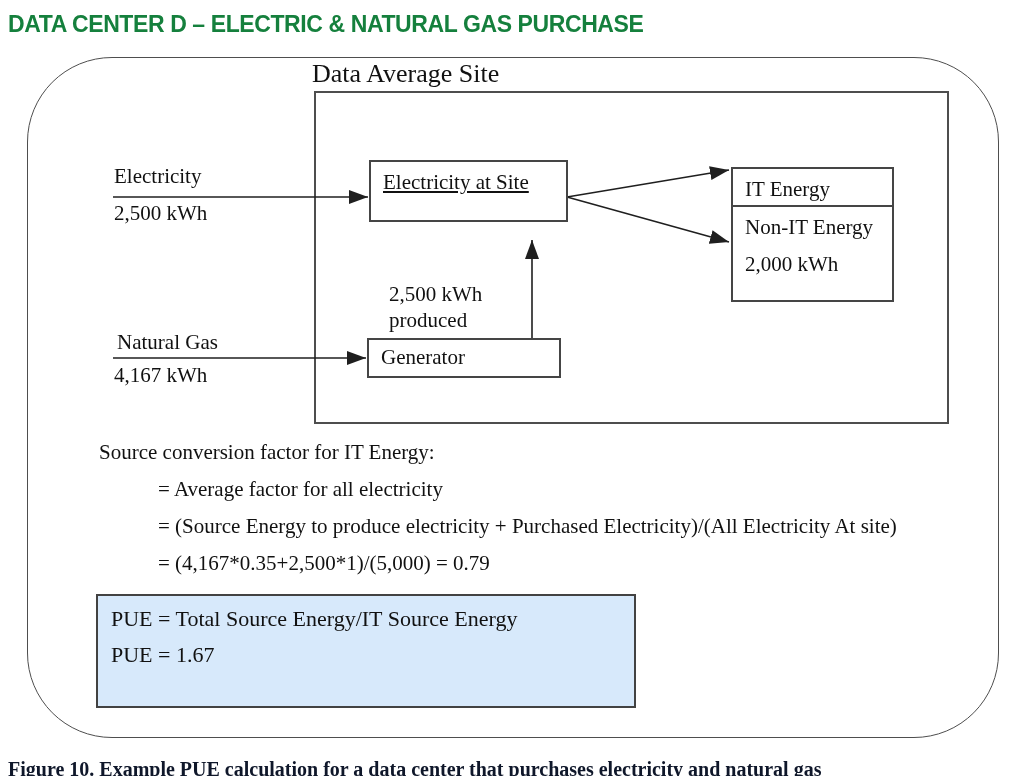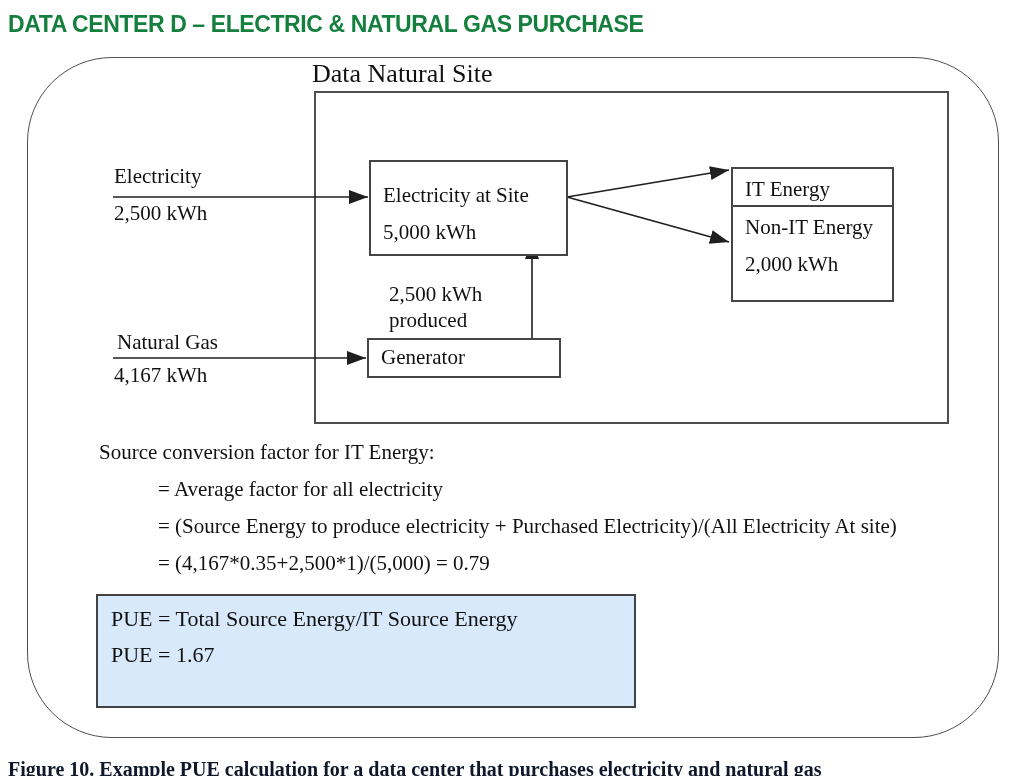--- a/index.html
+++ b/index.html
@@ -24,21 +24,21 @@
     left:314px; top:91px; width:635px; height:333px;
     border:2px solid #4e4e4e; box-sizing:border-box;
   }
   .site-label { left:312px; top:59px; font-size:26px; }
 
   .node {
     border:2px solid #454545; box-sizing:border-box; background:#fff;
     font-size:21px;
   }
   .node .line { display:block; line-height:37px; padding-left:12px; white-space:nowrap; }
-  .node-elec-site { left:369px; top:160px; width:199px; height:96px; padding-top:15px; }
+  .node-elec-site { left:369px; top:160px; width:199px; height:62px; padding-top:2px;text-decoration:underline; }
   .node-it       { left:731px; top:119px; width:163px; height:80px; padding-top:2px;margin-top:48px; }
   .node-nonit    { left:731px; top:205px; width:163px; height:97px; padding-top:2px; }
   .node-gen      { left:367px; top:338px; width:194px; height:40px; }
   .node-gen .line { line-height:35px; }
 
   .io-label { font-size:21px; }
   .gen-produced { left:389px; top:281px; font-size:21px; line-height:26px; white-space:nowrap; }
 
   .calc { font-size:21px; }
   .pue-box {
@@ -57,21 +57,21 @@
 </style>
 </head>
 <body>
 
 <div class="page">
 
   <div class="abs heading">DATA CENTER D – ELECTRIC &amp; NATURAL GAS PURCHASE</div>
 
   <div class="abs outer-round"></div>
 
-  <div class="abs site-label">Data Natural Site</div>
+  <div class="abs site-label">Data Average Site</div>
   <div class="abs inner-rect"></div>
 
   <svg class="arrows" width="1010" height="776">
     <defs>
       <marker id="ah" markerUnits="userSpaceOnUse" markerWidth="20" markerHeight="14" refX="19" refY="7" orient="auto">
         <path d="M0,0 L19,7 L0,14 z" style="fill:#1f1f1f; stroke:none;"></path>
       </marker>
     </defs>
     <path d="M113,197 L368,197" marker-end="url(#ah)"></path>
     <path d="M113,358 L366,358" marker-end="url(#ah)"></path>
@@ -80,21 +80,20 @@
     <path d="M567,197 L729,242" marker-end="url(#ah)"></path>
   </svg>
 
   <div class="abs io-label" style="left:114px; top:164px;">Electricity</div>
   <div class="abs io-label" style="left:114px; top:201px;">2,500 kWh</div>
   <div class="abs io-label" style="left:117px; top:330px;">Natural Gas</div>
   <div class="abs io-label" style="left:114px; top:363px;">4,167 kWh</div>
 
   <div class="abs node node-elec-site">
     <span class="line">Electricity at Site</span>
-    <span class="line">5,000 kWh</span>
   </div>
 
   <div class="abs node node-it">
     <span class="line">IT Energy</span>
     <span class="line">3,000 kWh</span>
   </div>
 
   <div class="abs node node-nonit">
     <span class="line">Non-IT Energy</span>
     <span class="line">2,000 kWh</span>

